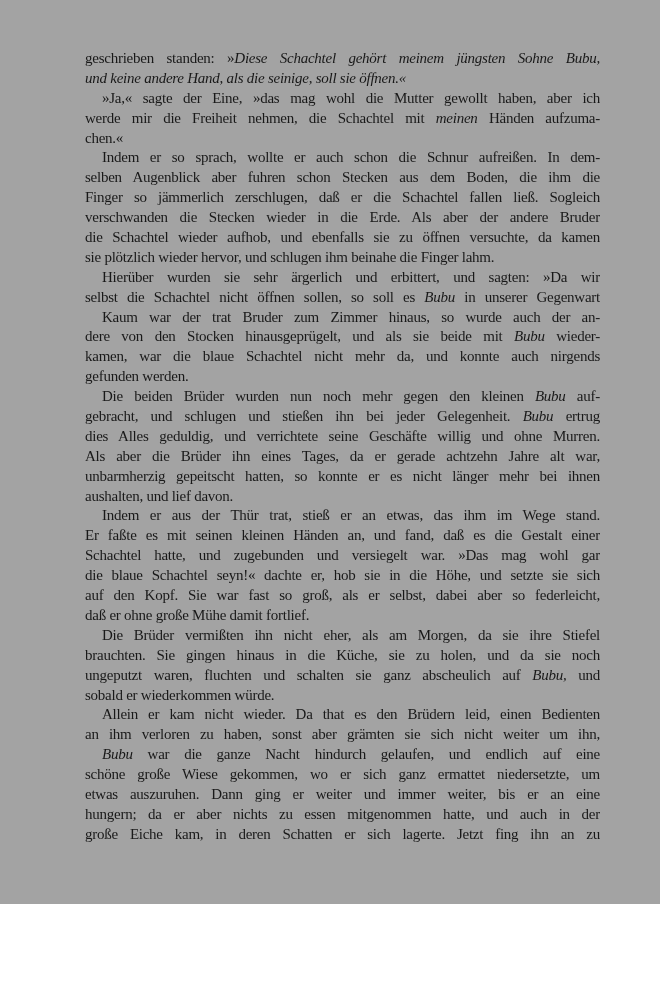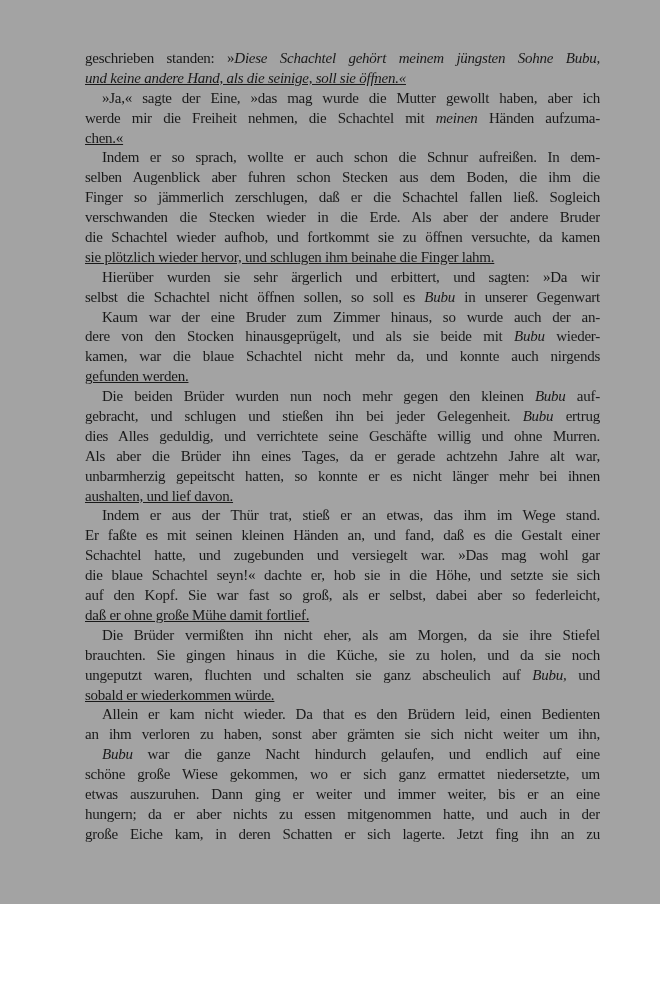--- a/index.html
+++ b/index.html
@@ -30,21 +30,20 @@
     text-align: justify;
     text-align-last: justify;
     overflow: hidden;
     white-space: normal;
     word-break: normal;
     hyphens: none;
   }
   .line.no-j {
     text-align: left;
     text-align-last: left;
-    text-decoration: underline;
   }
   .line.indent {
     text-indent: 17px;
   }
   .it {
     font-style: italic;
   }
   .page-number {
     position: absolute;
     top: 933px;
@@ -58,32 +57,32 @@
     font-family: Liberation Serif, serif;
   }
 </style>
 </head>
 <body>
 
 <div class="book-page">
   <div class="text-block" id="text-block">
       <div class="line"><span>geschrieben standen: »</span><span class="it">Diese Schachtel gehört meinem jüngsten Sohne Bubu,</span></div>
       <div class="line no-j"><span class="it">und keine andere Hand, als die seinige, soll sie öffnen.«</span></div>
-      <div class="line indent"><span>»Ja,« sagte der Eine, »das mag wurde die Mutter gewollt haben, aber ich</span></div>
+      <div class="line indent"><span>»Ja,« sagte der Eine, »das mag wohl die Mutter gewollt haben, aber ich</span></div>
       <div class="line"><span>werde mir die Freiheit nehmen, die Schachtel mit </span><span class="it">meinen</span><span> Händen aufzuma-</span></div>
       <div class="line no-j"><span>chen.«</span></div>
       <div class="line indent"><span>Indem er so sprach, wollte er auch schon die Schnur aufreißen. In dem-</span></div>
       <div class="line"><span>selben Augenblick aber fuhren schon Stecken aus dem Boden, die ihm die</span></div>
       <div class="line"><span>Finger so jämmerlich zerschlugen, daß er die Schachtel fallen ließ. Sogleich</span></div>
       <div class="line"><span>verschwanden die Stecken wieder in die Erde. Als aber der andere Bruder</span></div>
-      <div class="line"><span>die Schachtel wieder aufhob, und fortkommt sie zu öffnen versuchte, da kamen</span></div>
+      <div class="line"><span>die Schachtel wieder aufhob, und ebenfalls sie zu öffnen versuchte, da kamen</span></div>
       <div class="line no-j"><span>sie plötzlich wieder hervor, und schlugen ihm beinahe die Finger lahm.</span></div>
       <div class="line indent"><span>Hierüber wurden sie sehr ärgerlich und erbittert, und sagten: »Da wir</span></div>
       <div class="line"><span>selbst die Schachtel nicht öffnen sollen, so soll es </span><span class="it">Bubu</span><span> in unserer Gegenwart</span></div>
-      <div class="line indent"><span>Kaum war der eine Bruder zum Zimmer hinaus, so wurde auch der an-</span></div>
+      <div class="line indent"><span>Kaum war der trat Bruder zum Zimmer hinaus, so wurde auch der an-</span></div>
       <div class="line"><span>dere von den Stocken hinausgeprügelt, und als sie beide mit </span><span class="it">Bubu</span><span> wieder-</span></div>
       <div class="line"><span>kamen, war die blaue Schachtel nicht mehr da, und konnte auch nirgends</span></div>
       <div class="line no-j"><span>gefunden werden.</span></div>
       <div class="line indent"><span>Die beiden Brüder wurden nun noch mehr gegen den kleinen </span><span class="it">Bubu</span><span> auf-</span></div>
       <div class="line"><span>gebracht, und schlugen und stießen ihn bei jeder Gelegenheit. </span><span class="it">Bubu</span><span> ertrug</span></div>
       <div class="line"><span>dies Alles geduldig, und verrichtete seine Geschäfte willig und ohne Murren.</span></div>
       <div class="line"><span>Als aber die Brüder ihn eines Tages, da er gerade achtzehn Jahre alt war,</span></div>
       <div class="line"><span>unbarmherzig gepeitscht hatten, so konnte er es nicht länger mehr bei ihnen</span></div>
       <div class="line no-j"><span>aushalten, und lief davon.</span></div>
       <div class="line indent"><span>Indem er aus der Thür trat, stieß er an etwas, das ihm im Wege stand.</span></div>

